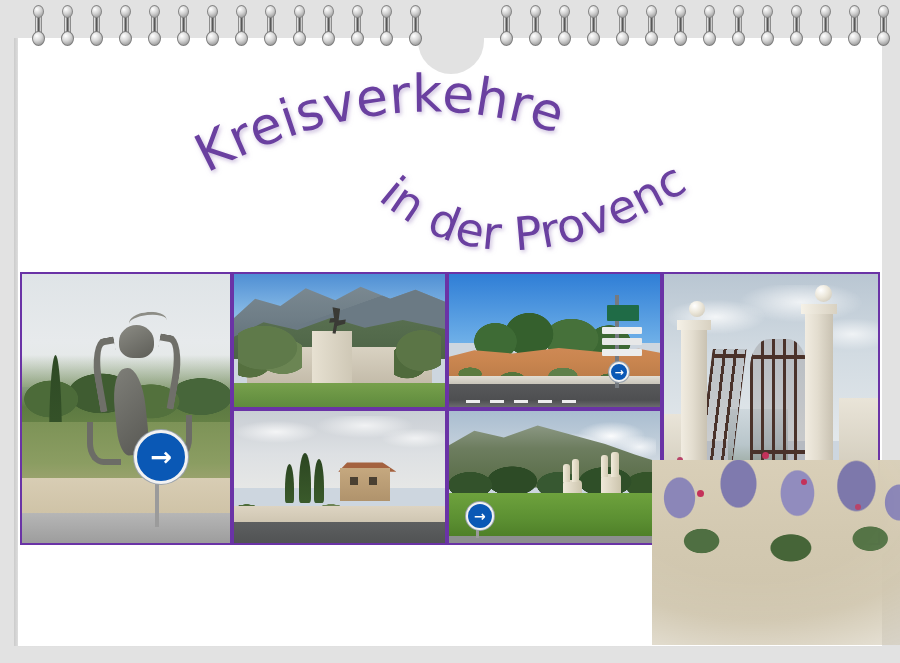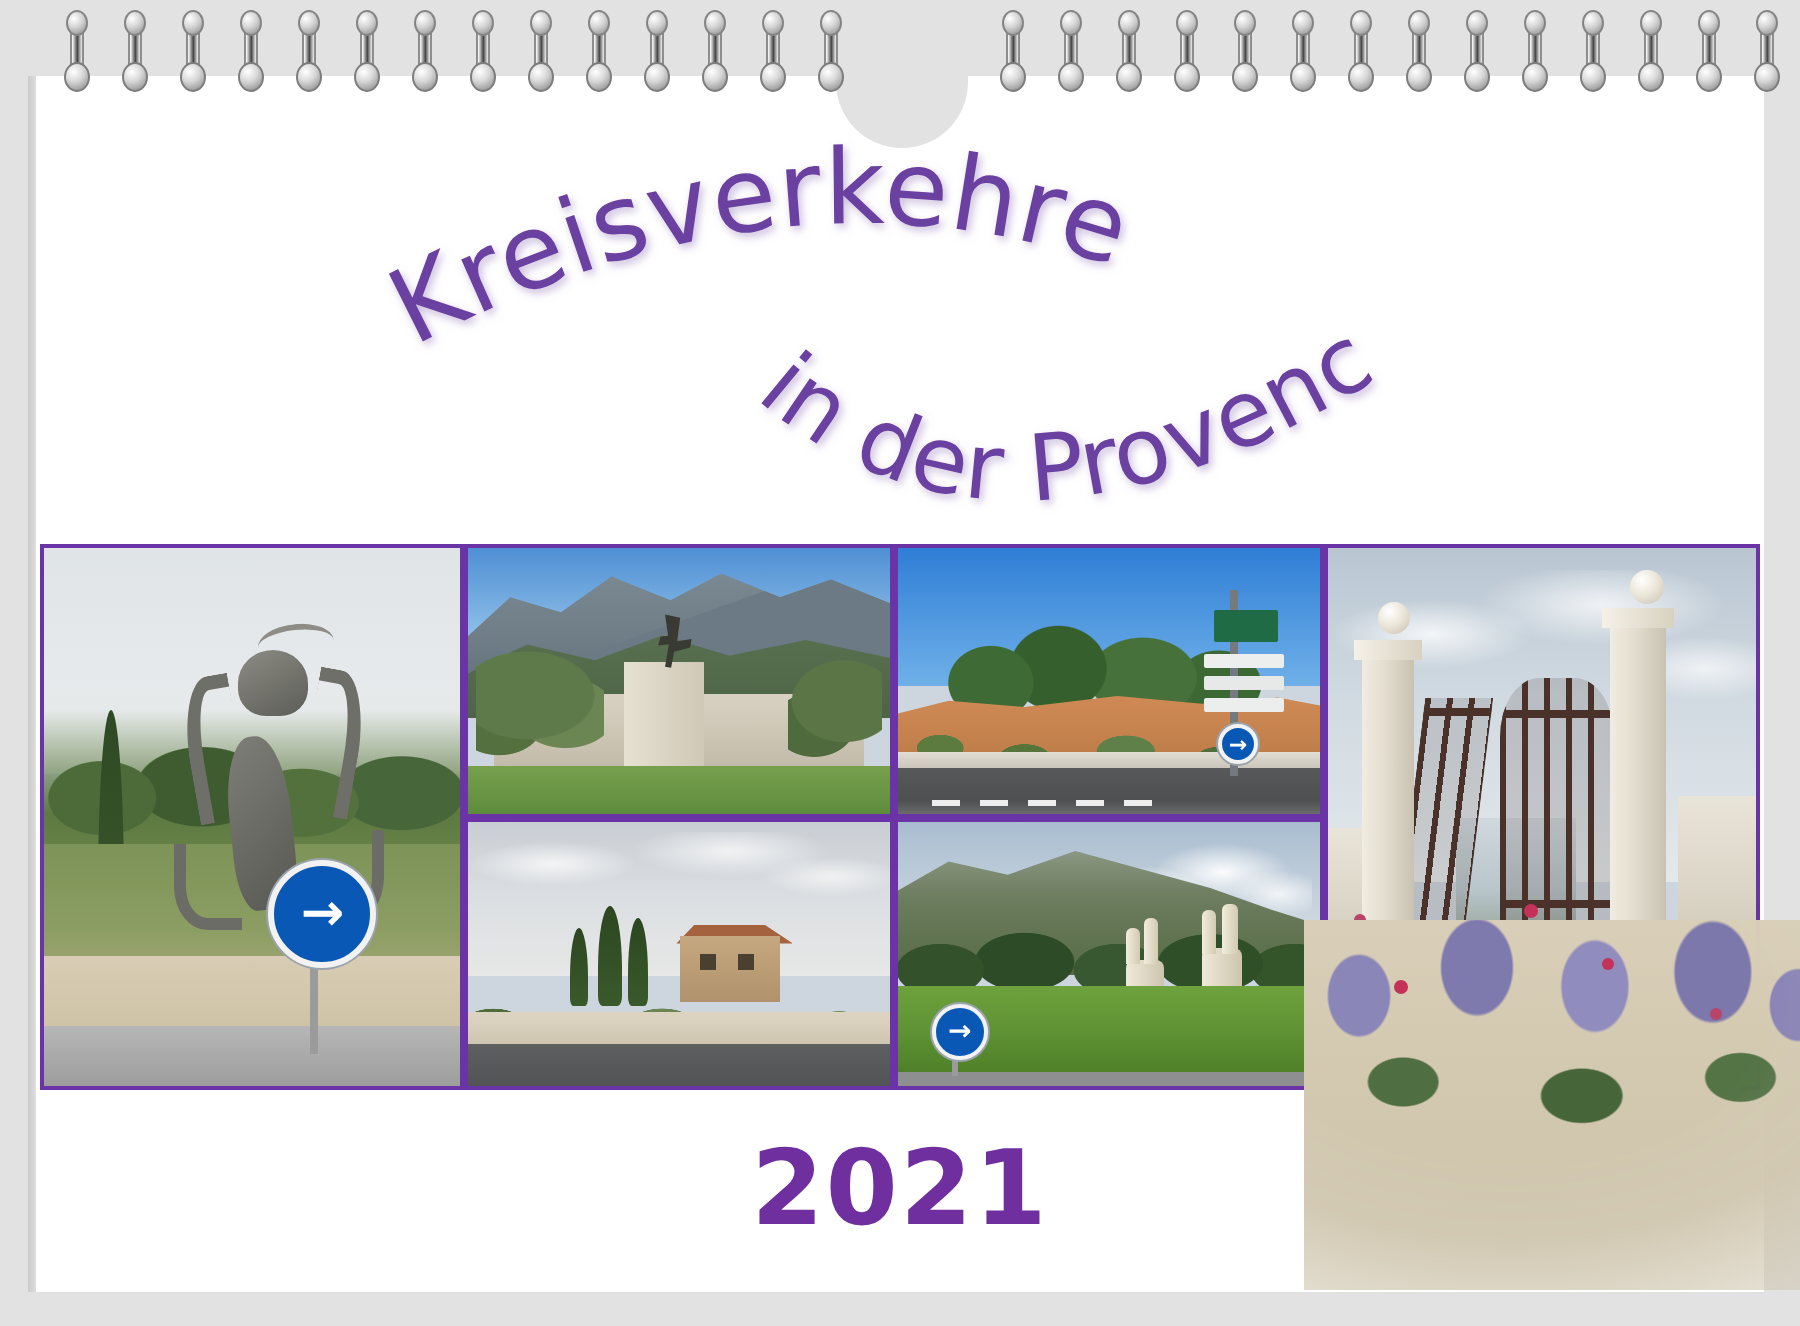--- a/index.html
+++ b/index.html
@@ -677,15 +677,14 @@
 
   <div id="bleed">
     <div class="bg"></div>
     <div class="p6-green" style="left:0; top:-6%; width:100%; height:62%;"></div>
     <div class="p6-lav" style="left:-4%; top:-18%; width:108%; height:64%;"></div>
     <div class="p6-flower" style="left:18%; top:16%; width:7px; height:7px;"></div>
     <div class="p6-flower" style="left:60%; top:10%; width:6px; height:6px;"></div>
     <div class="p6-flower" style="left:82%; top:24%; width:6px; height:6px; background:#b8446a;"></div>
   </div>
 
-  <div id="year">2021</div>
 
 </div>
 
 </body></html>

